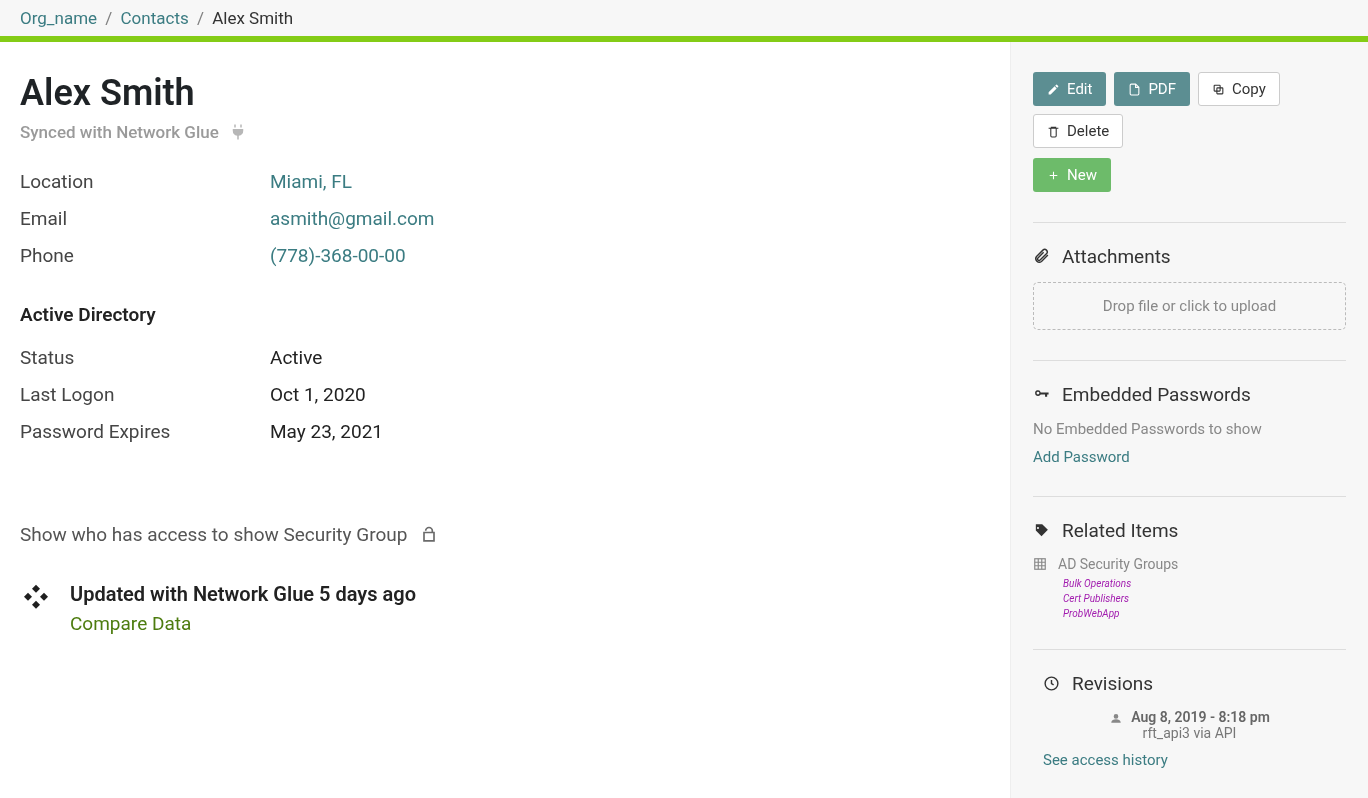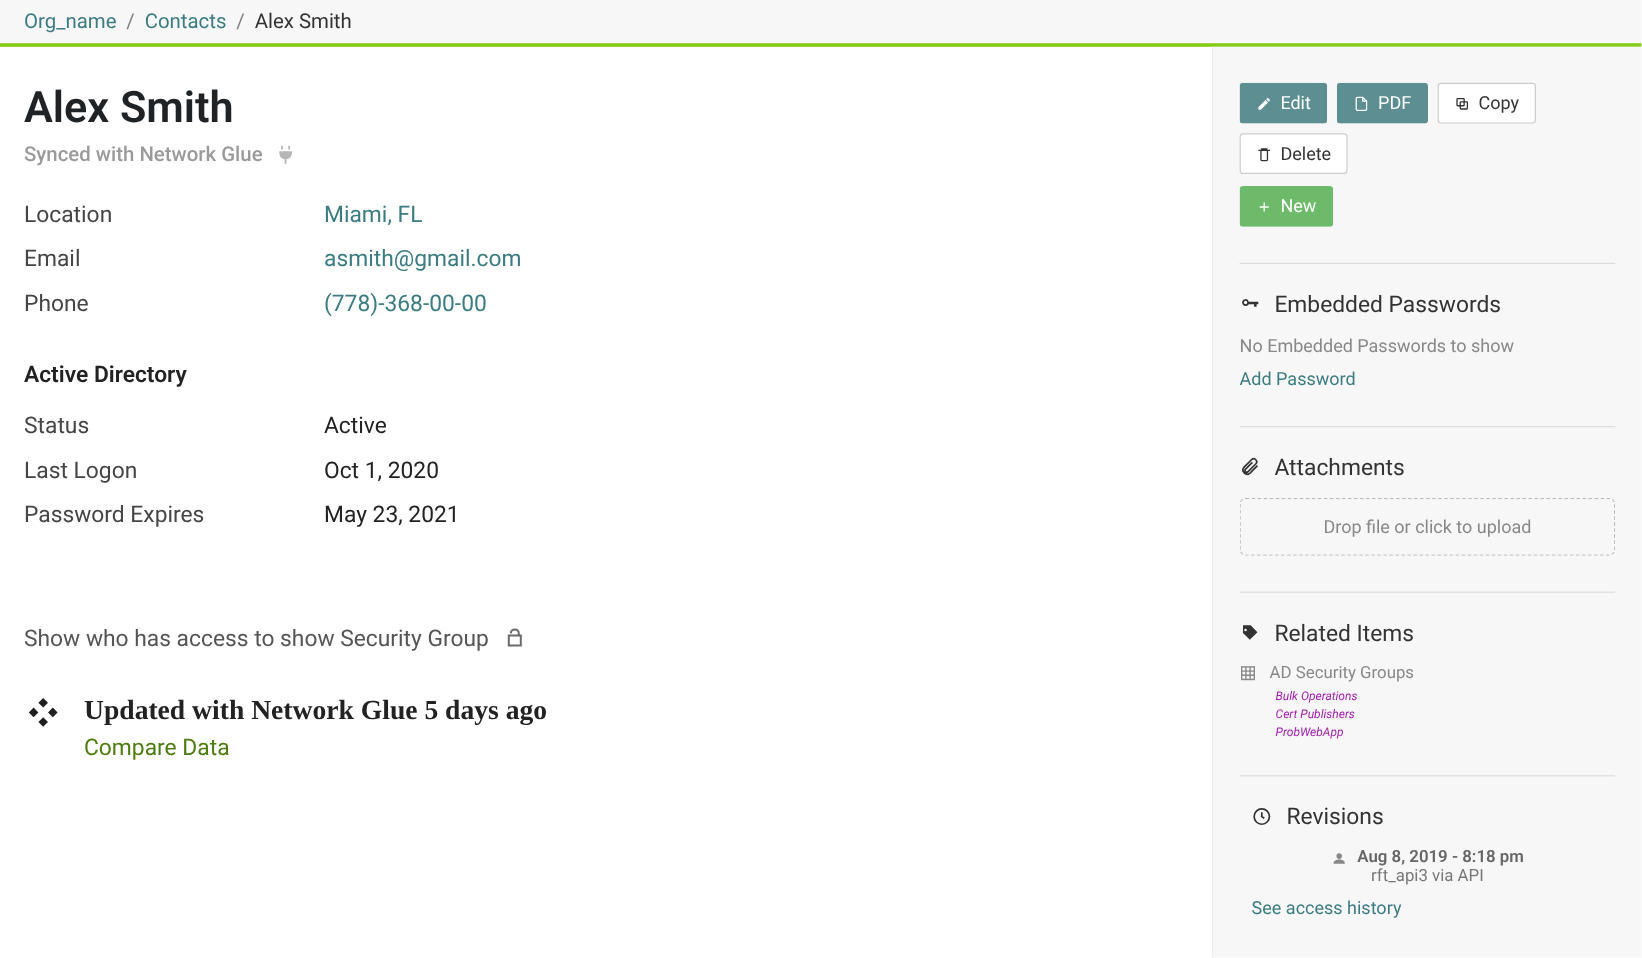--- a/index.html
+++ b/index.html
@@ -8,21 +8,21 @@
     color: #1f2326;
     background: #fff;
     width: 1368px;
     height: 798px;
     overflow: hidden;
   }
 
   
   .breadcrumb {
     background: #f7f7f7;
-    border-bottom: 3px solid #84cc16;
+    border-bottom: 6px solid #84cc16;
     padding: 8px 20px;
     font-size: 17px;
     color: #808080;
   }
   .breadcrumb .bc-link { color: #3b7c82; }
   .breadcrumb .bc-sep { color: #808080; margin: 0 4px; }
   .breadcrumb .bc-current { color: #333; }
 
   
   .layout { display: flex; height: calc(100% - 38px); }
@@ -77,24 +77,23 @@
     gap: 12px;
   }
 
   .ng-update {
     margin-top: 36px;
     display: flex;
     gap: 18px;
     align-items: flex-start;
   }
   .ng-update .ng-text1 {
-    font-size: 23px;
+    font-size: 20px;
     font-weight: 600;
     color: #222;
-    font-family: Liberation Serif, serif;
   }
   .ng-update .ng-text2 {
     font-size: 19px;
     color: #4d7c0f;
     margin-top: 6px;
     cursor: pointer;
   }
 
   
   .btn-row { display: flex; flex-wrap: wrap; gap: 8px; margin-bottom: 10px; }
@@ -280,40 +279,40 @@
               <path d="M11 5h2v6h6v2h-6v6h-2v-6H5v-2h6V5z"></path>
             </svg>
         </span>
         <span>New</span>
       </div>
     </div>
 
     <div class="side-section">
       <div class="side-heading">
         <span>
+          <svg width="17" height="17" viewBox="0 0 24 24" fill="none" stroke="#333" stroke-width="2">
+              <path d="M21 10l-9 9a5 5 0 0 1-7-7l9-9a3.5 3.5 0 0 1 5 5l-9 9a2 2 0 0 1-3-3l8-8"></path>
+            </svg>
+        </span>
+        <span>Attachments</span>
+      </div>
+      <div class="dropzone">Drop file or click to upload</div>
+    </div>
+
+    <div class="side-section">
+      <div class="side-heading">
+        <span>
           <svg width="17" height="17" viewBox="0 0 24 24" fill="#333">
               <path d="M7 14a4 4 0 1 1 3.87-5H22v3h-2v3h-3v-3h-6.13A4 4 0 0 1 7 14zm0-2a2 2 0 1 0 0-4 2 2 0 0 0 0 4z"></path>
             </svg>
         </span>
         <span>Embedded Passwords</span>
       </div>
       <div class="sub-muted">No Embedded Passwords to show</div>
       <div class="sub-link">Add Password</div>
-    </div>
-
-    <div class="side-section">
-      <div class="side-heading">
-        <span>
-          <svg width="17" height="17" viewBox="0 0 24 24" fill="none" stroke="#333" stroke-width="2">
-              <path d="M21 10l-9 9a5 5 0 0 1-7-7l9-9a3.5 3.5 0 0 1 5 5l-9 9a2 2 0 0 1-3-3l8-8"></path>
-            </svg>
-        </span>
-        <span>Attachments</span>
-      </div>
-      <div class="dropzone">Drop file or click to upload</div>
     </div>
 
     <div class="side-section">
       <div class="side-heading">
         <span>
           <svg width="17" height="17" viewBox="0 0 24 24" fill="#333">
               <path d="M21 11l-8-8H4v9l8 8 9-9zM7 7a1.5 1.5 0 1 1 0 3 1.5 1.5 0 0 1 0-3z"></path>
             </svg>
         </span>
         <span>Related Items</span>

